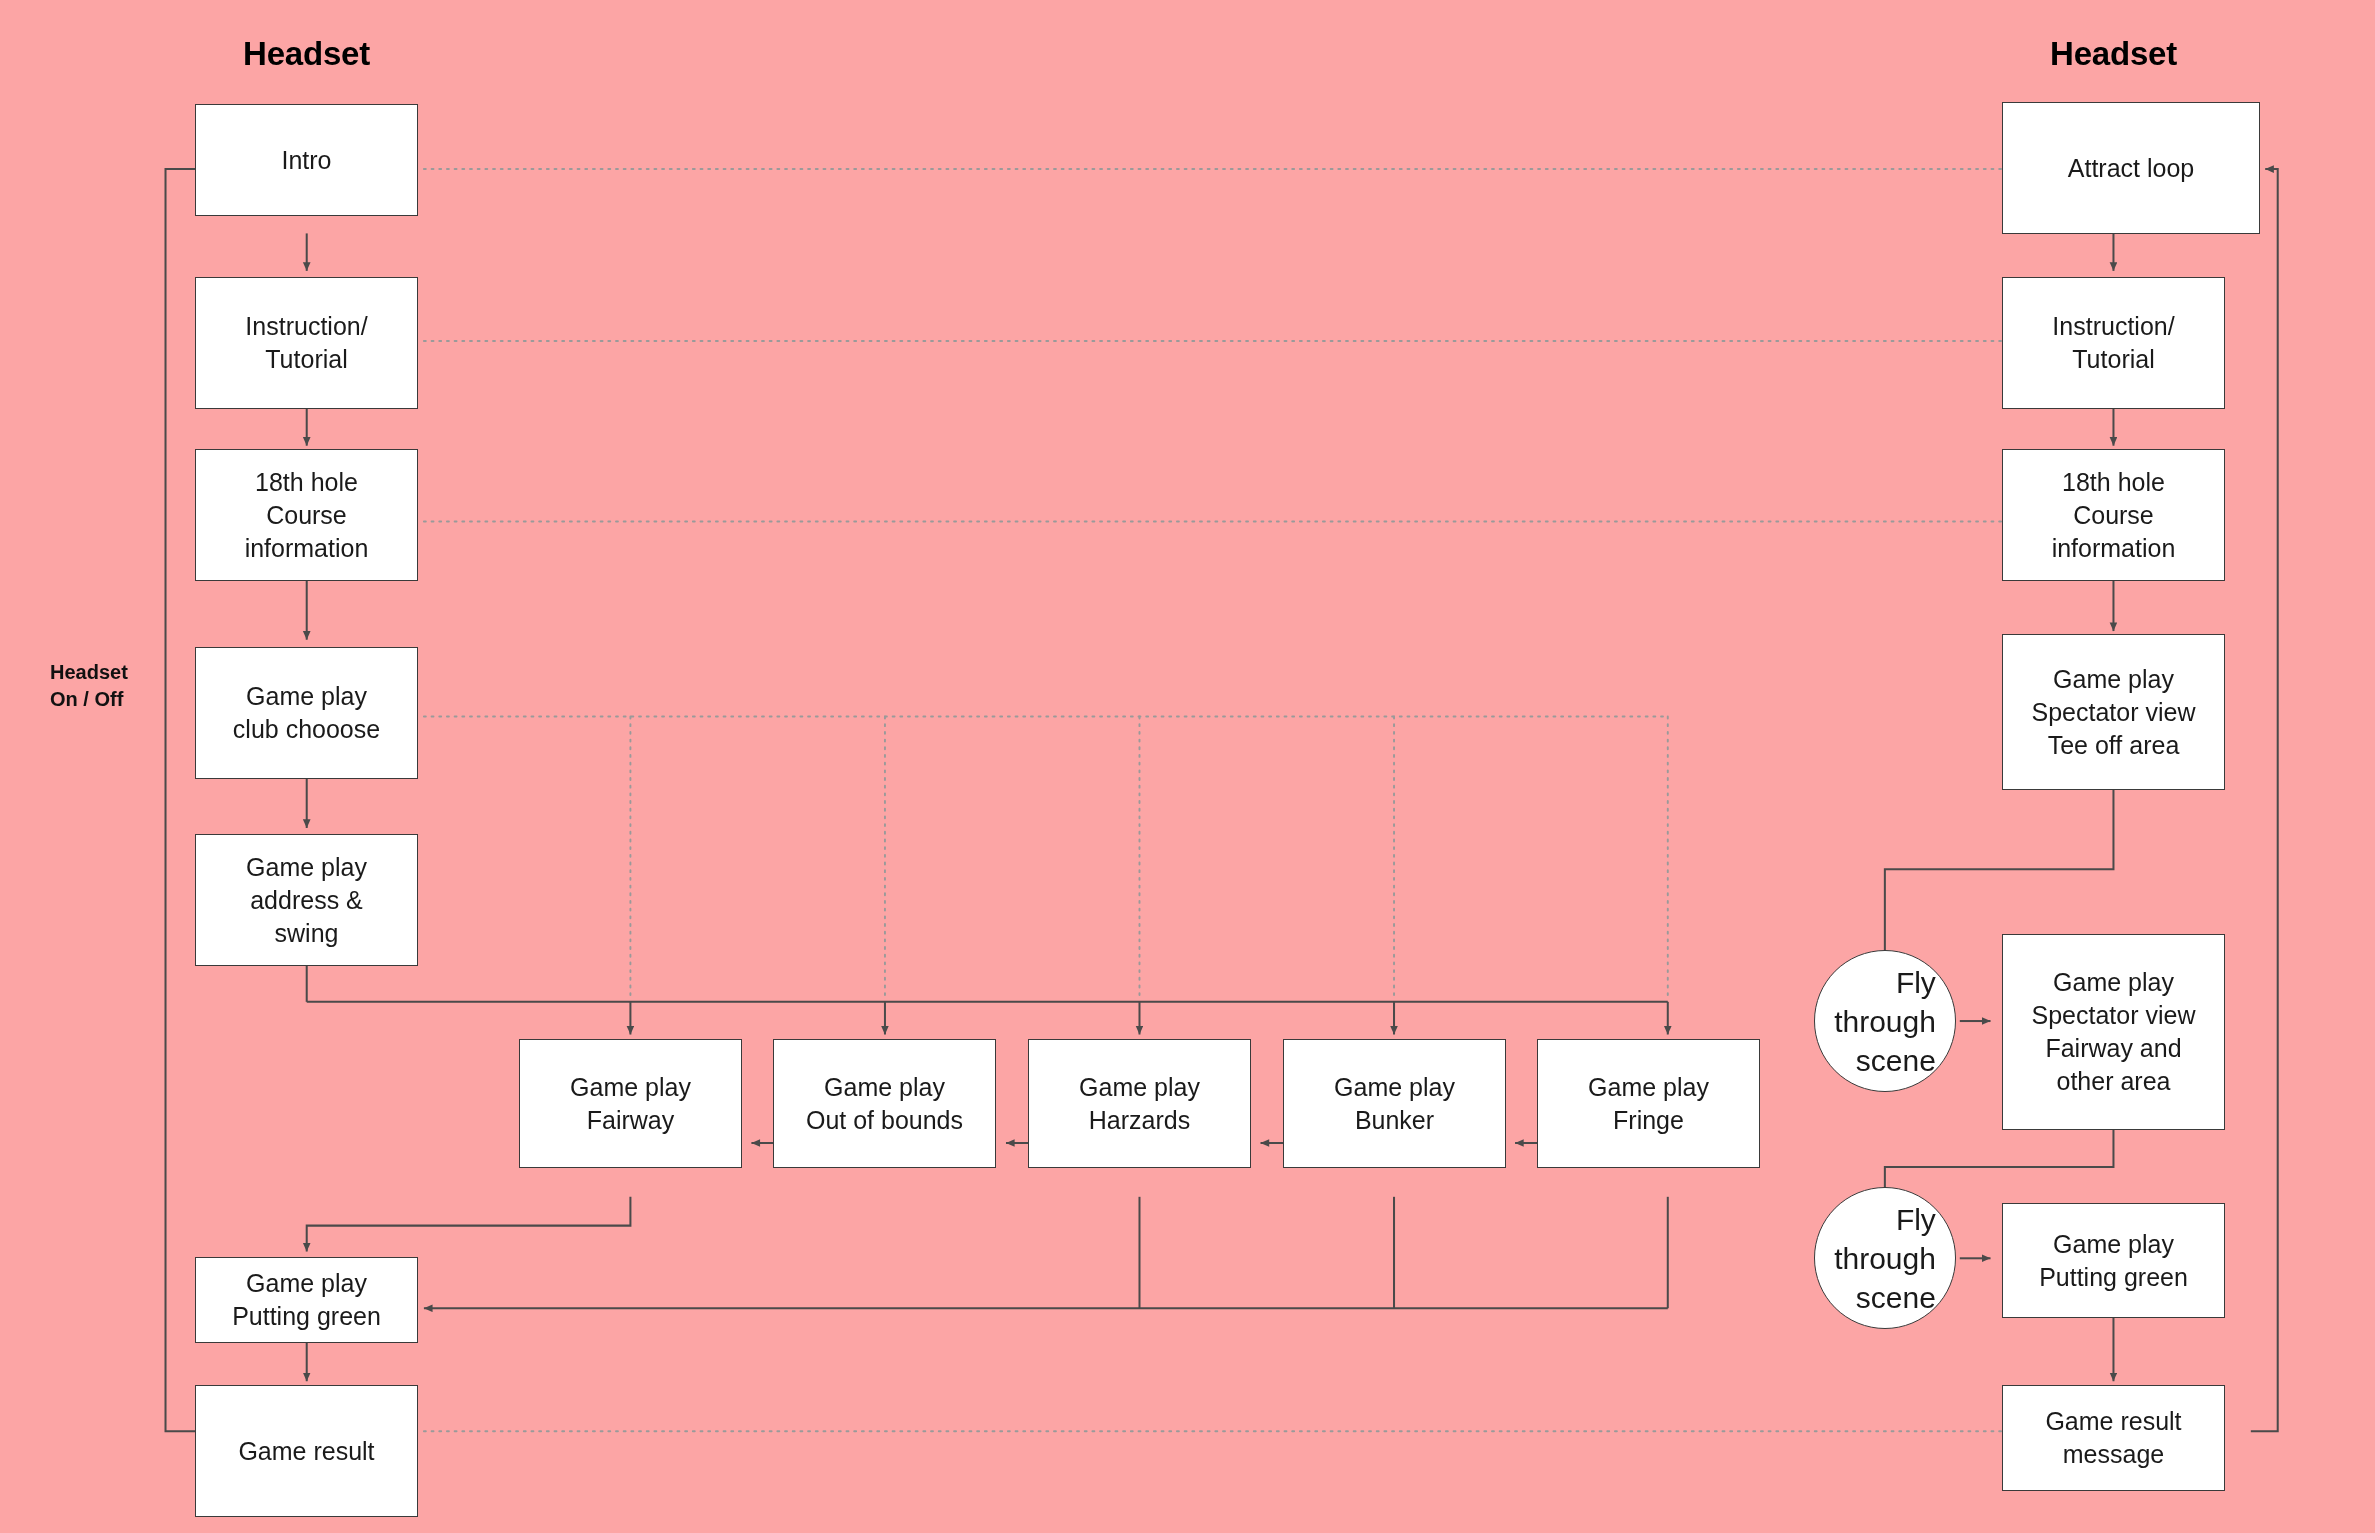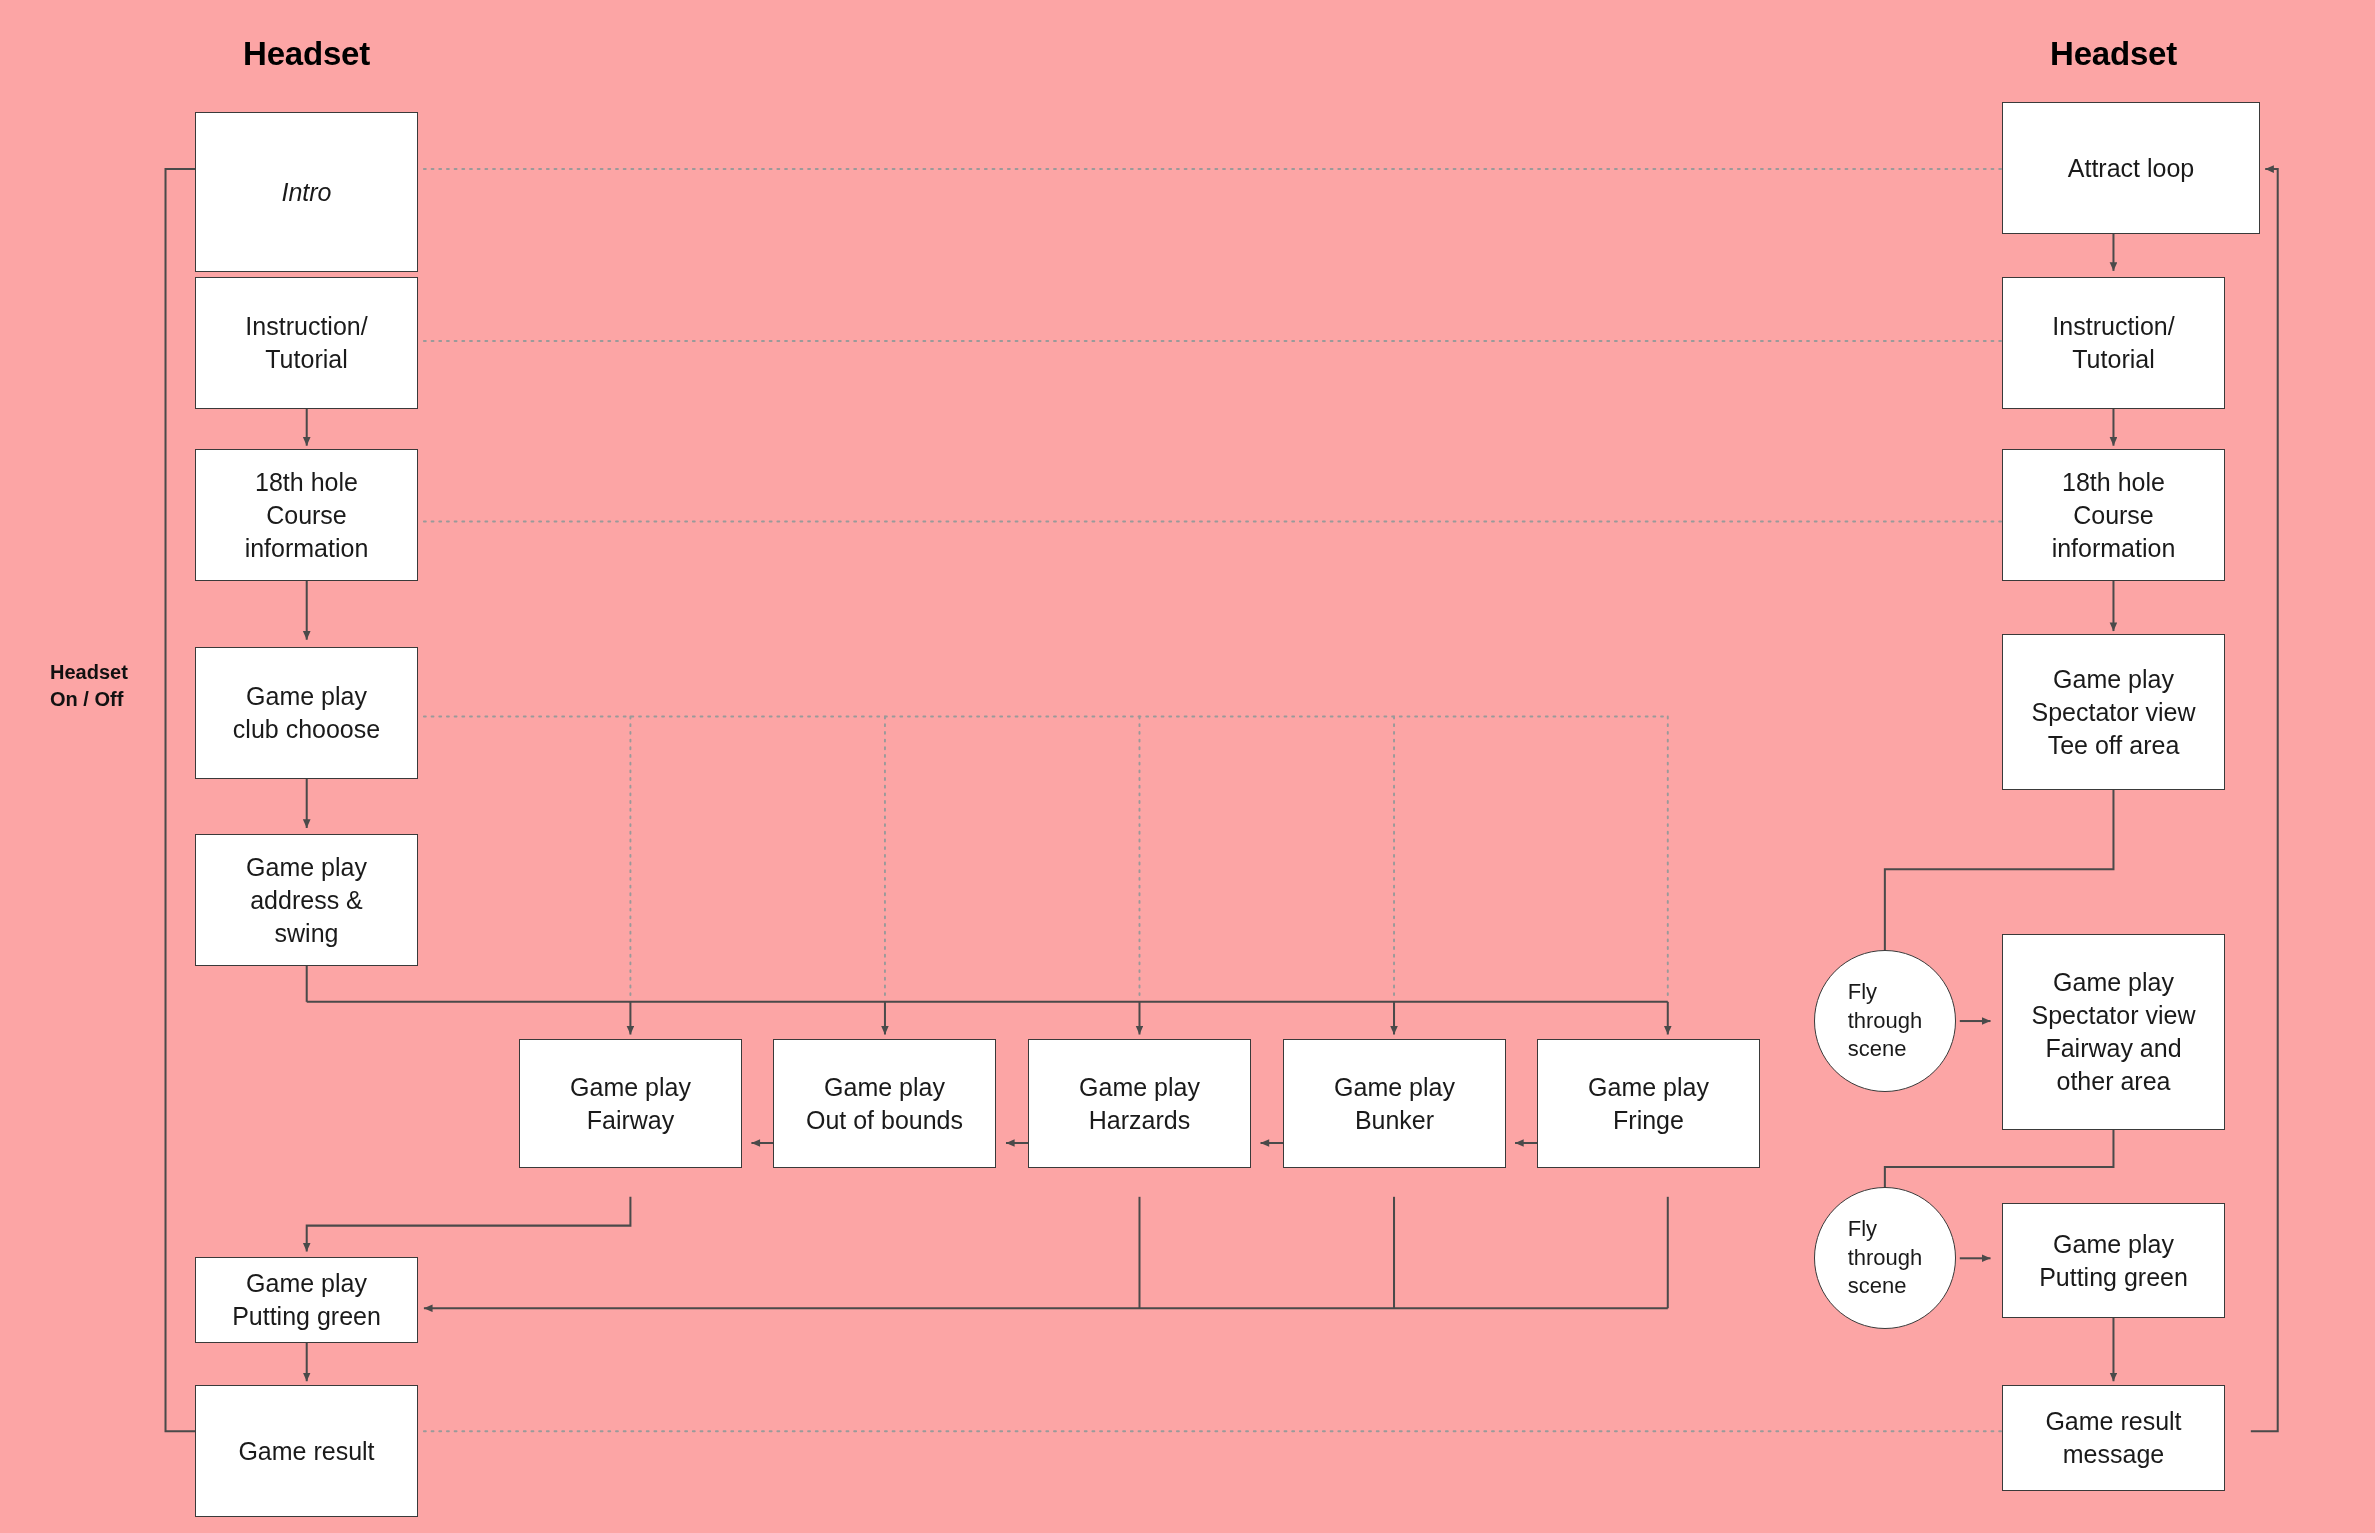--- a/index.html
+++ b/index.html
@@ -61,22 +61,22 @@
   .node .lbl { display: block; }
   .circle-node {
     position: absolute;
     box-sizing: border-box;
     background: #ffffff;
     border: 1.5px solid #3a3a3a;
     border-radius: 50%;
     display: flex;
     align-items: center;
     justify-content: center;
-    text-align: left;
-    font-size: 22px;
+    text-align: right;
+    font-size: 30px;
     line-height: 1.3;
     color: #1a1a1a;
   }
 </style>
 </head>
 <body>
 
 <div id="stage">
 
   <svg class="wires" viewBox="0 0 2473 1596" xmlns="http://www.w3.org/2000/svg">
@@ -150,21 +150,21 @@
   </svg>
 
   <div class="col-title" style="left:195px; top:35px; width:223px;">Headset</div>
   <div class="col-title" style="left:2002px; top:35px; width:223px;">Headset</div>
 
   <div class="side-label" style="left:50px; top:659px;">
     <div>Headset</div>
     <div>On / Off</div>
   </div>
 
-  <div class="node" style="left:195px; top:112px; width:223px; height:160px;font-style:italic;">
+  <div class="node" style="left:195px; top:104px; width:223px; height:112px;">
     <span class="lbl">Intro</span>
   </div>
 
   <div class="node" style="left:195px; top:277px; width:223px; height:132px;">
     <span class="lbl">Instruction/<br>Tutorial</span>
   </div>
 
   <div class="node" style="left:195px; top:449px; width:223px; height:132px;">
     <span class="lbl">18th hole<br>Course<br>information</span>
   </div>

